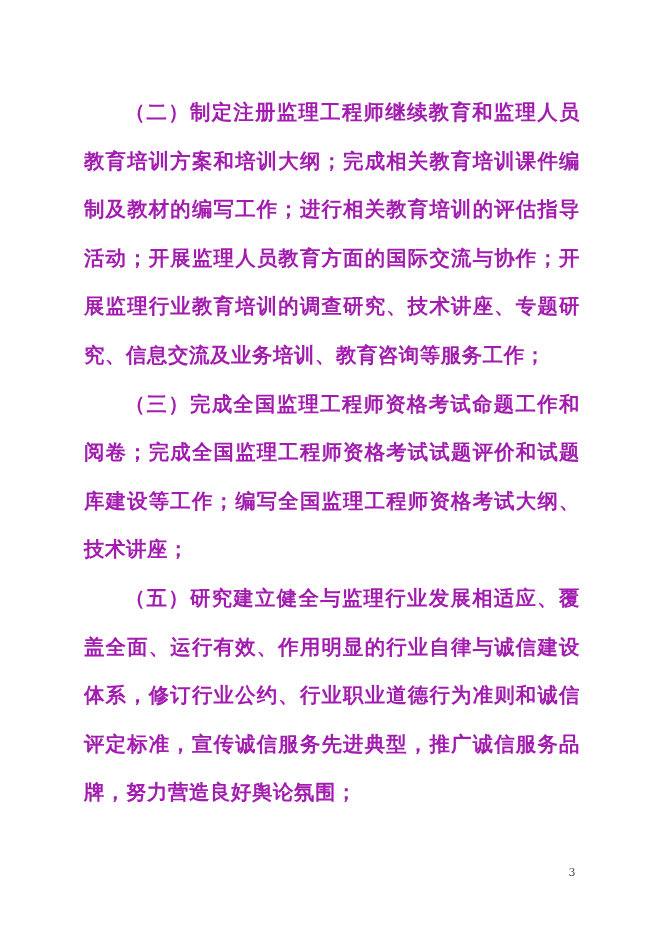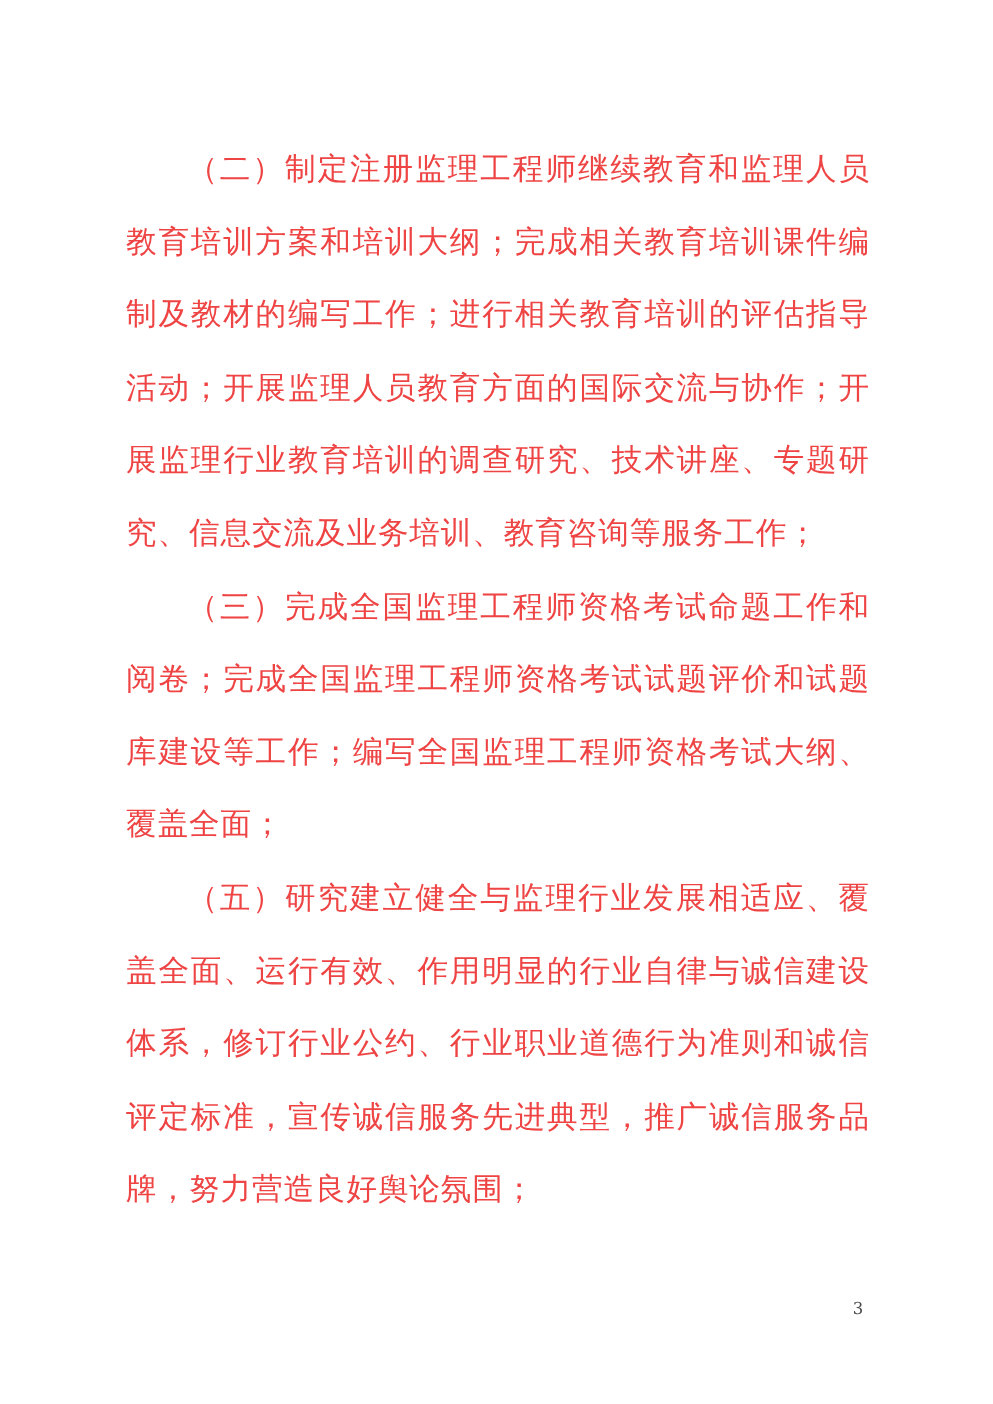--- a/index.html
+++ b/index.html
@@ -19,26 +19,26 @@
     position: absolute;
     left: 84px;
     top: 88px;
     width: 496px;
   }
   .para {
     margin: 0;
     padding: 0;
     font-size: 20.4px;
     line-height: 48.6px;
-    color: #ef4444;
+    color: #a21caf;
     text-align: justify;
     text-justify: inter-character;
     text-indent: 2em;
     letter-spacing: 0.6px;
-    font-weight: 400;
+    font-weight: 700;
     -webkit-font-smoothing: antialiased;
     text-rendering: geometricPrecision;
   }
   .para + .para {
     margin-top: 0;
   }
   .page-number {
     position: absolute;
     left: 560px;
     top: 866px;
@@ -50,20 +50,20 @@
     font-family: "DejaVu Serif", "Liberation Serif", serif;
   }
 </style>
 </head>
 <body>
 
 <div class="page">
 
   <div class="text-body">
     <p class="para">（二）制定注册监理工程师继续教育和监理人员教育培训方案和培训大纲；完成相关教育培训课件编制及教材的编写工作；进行相关教育培训的评估指导活动；开展监理人员教育方面的国际交流与协作；开展监理行业教育培训的调查研究、技术讲座、专题研究、信息交流及业务培训、教育咨询等服务工作；</p>
-    <p class="para">（三）完成全国监理工程师资格考试命题工作和阅卷；完成全国监理工程师资格考试试题评价和试题库建设等工作；编写全国监理工程师资格考试大纲、覆盖全面；</p>
+    <p class="para">（三）完成全国监理工程师资格考试命题工作和阅卷；完成全国监理工程师资格考试试题评价和试题库建设等工作；编写全国监理工程师资格考试大纲、技术讲座；</p>
     <p class="para">（五）研究建立健全与监理行业发展相适应、覆盖全面、运行有效、作用明显的行业自律与诚信建设体系，修订行业公约、行业职业道德行为准则和诚信评定标准，宣传诚信服务先进典型，推广诚信服务品牌，努力营造良好舆论氛围；</p>
 
   </div>
 
   <div class="page-number">3</div>
 
 </div>
 
 </body></html>

